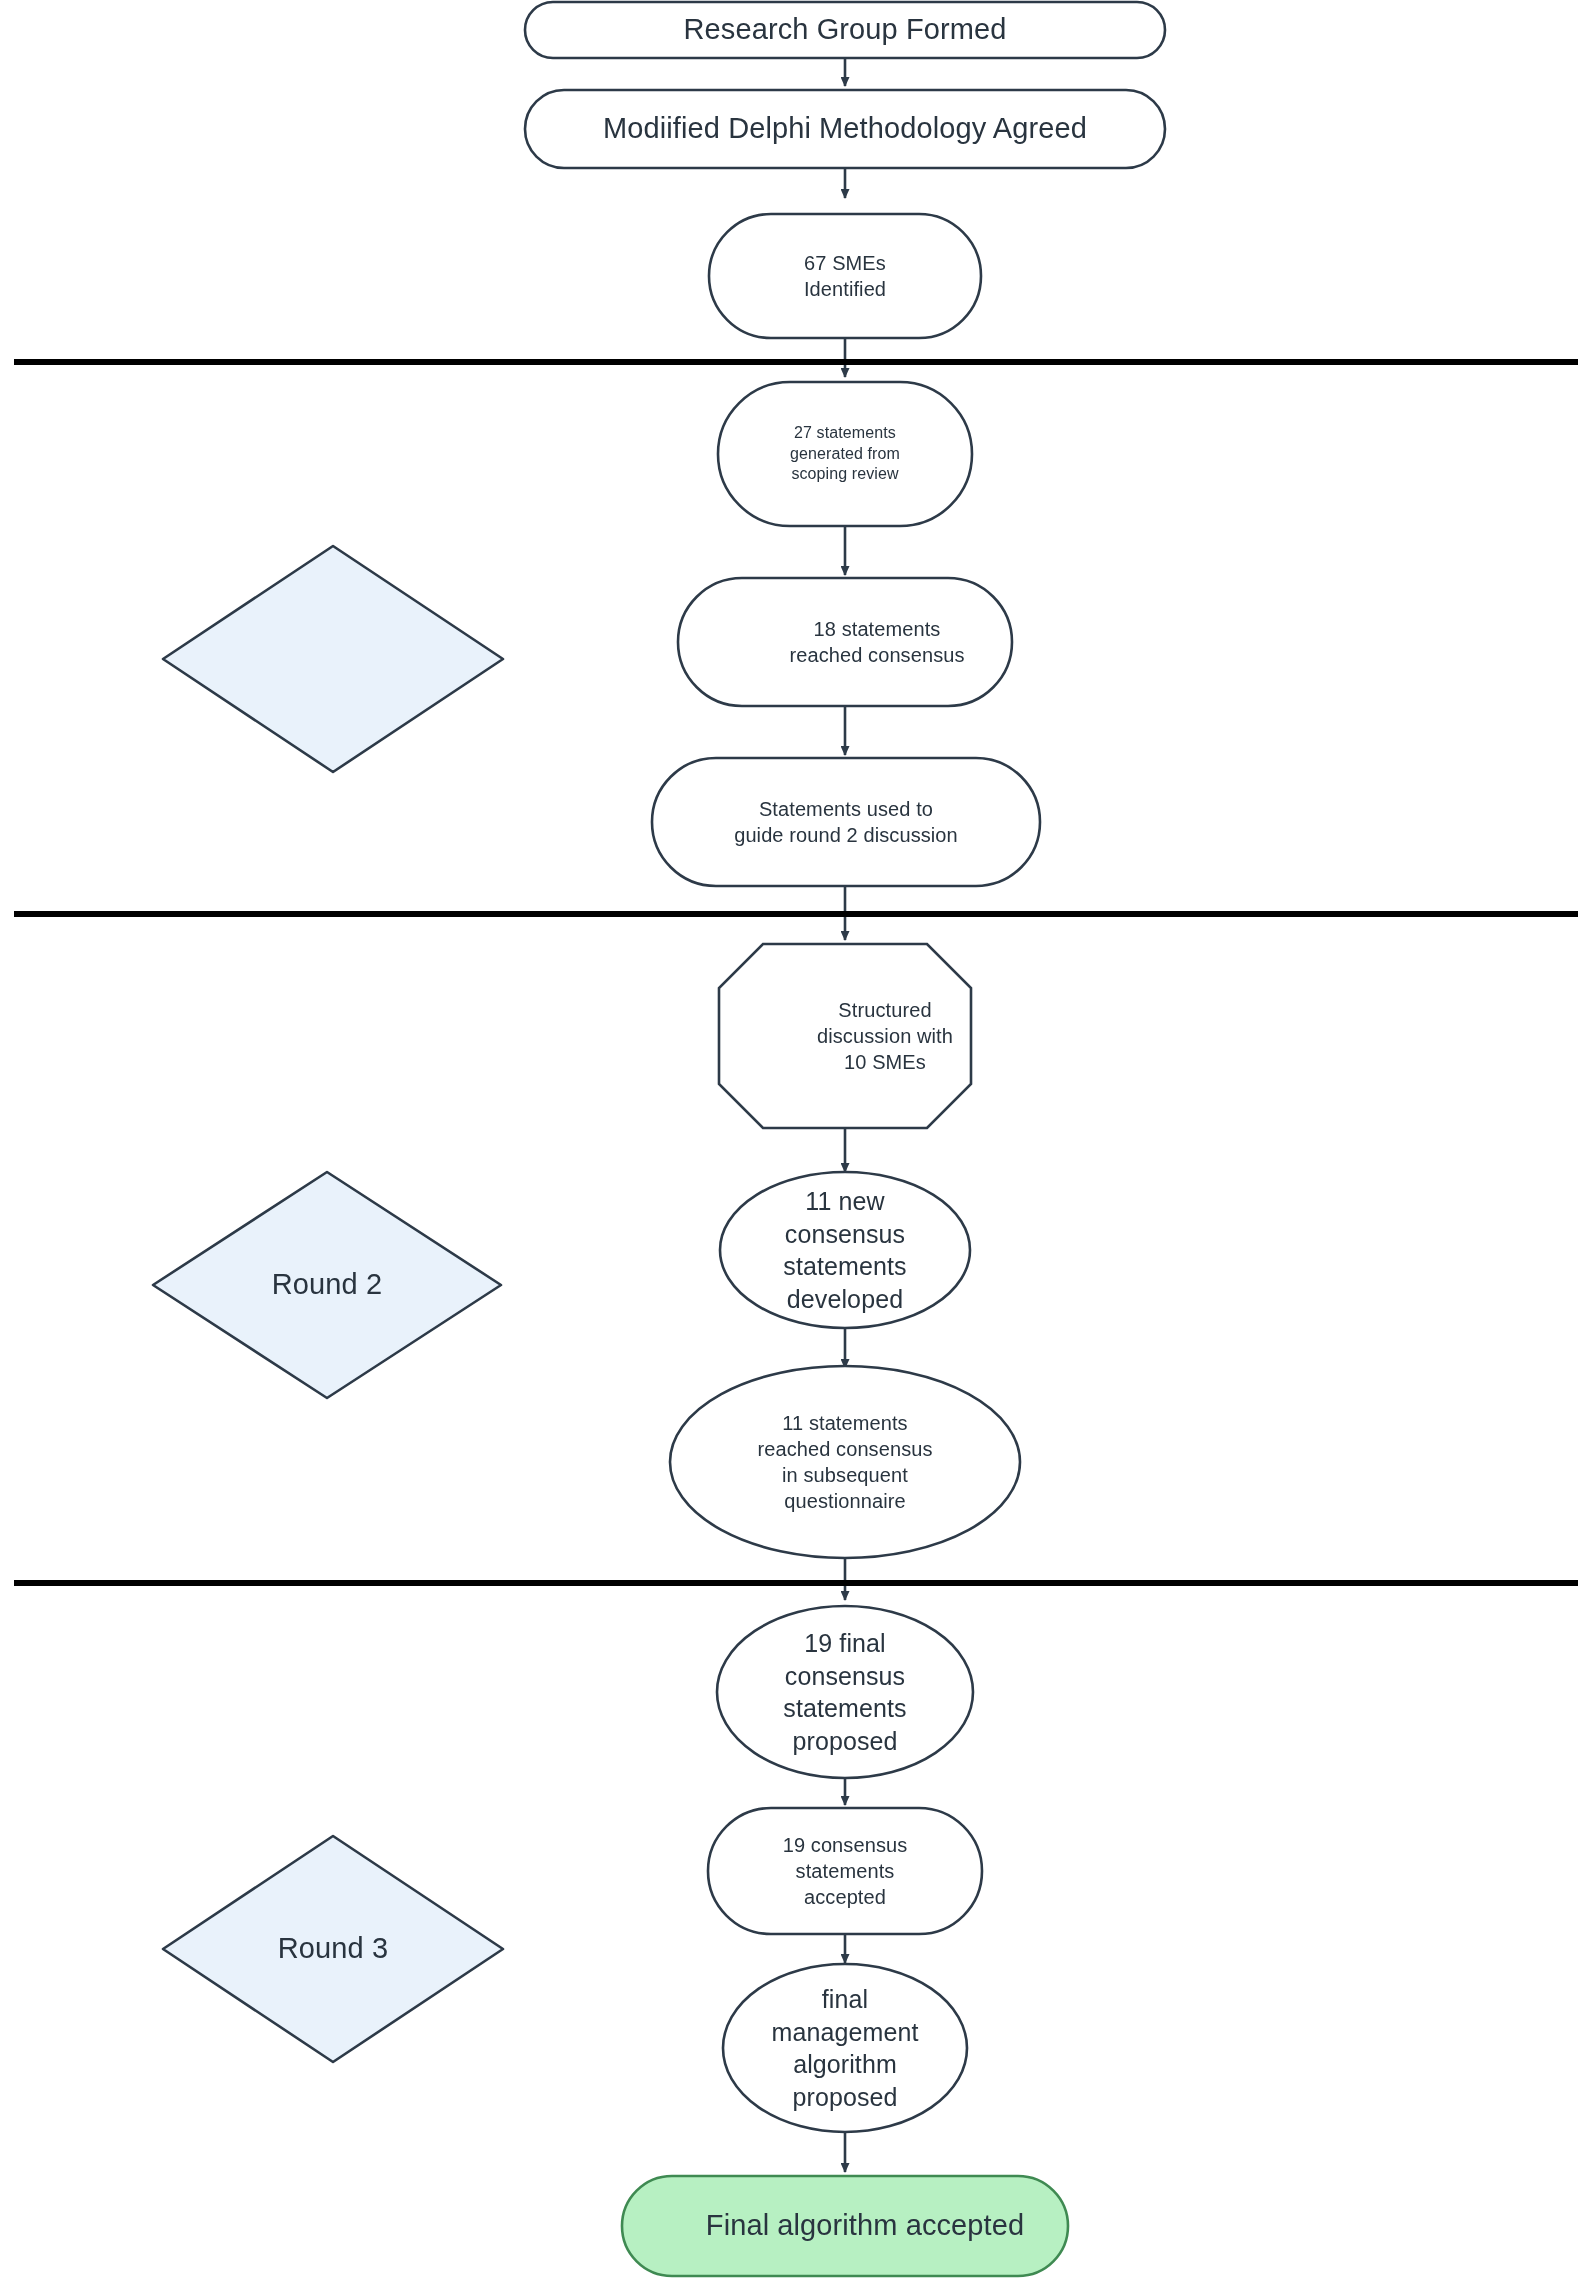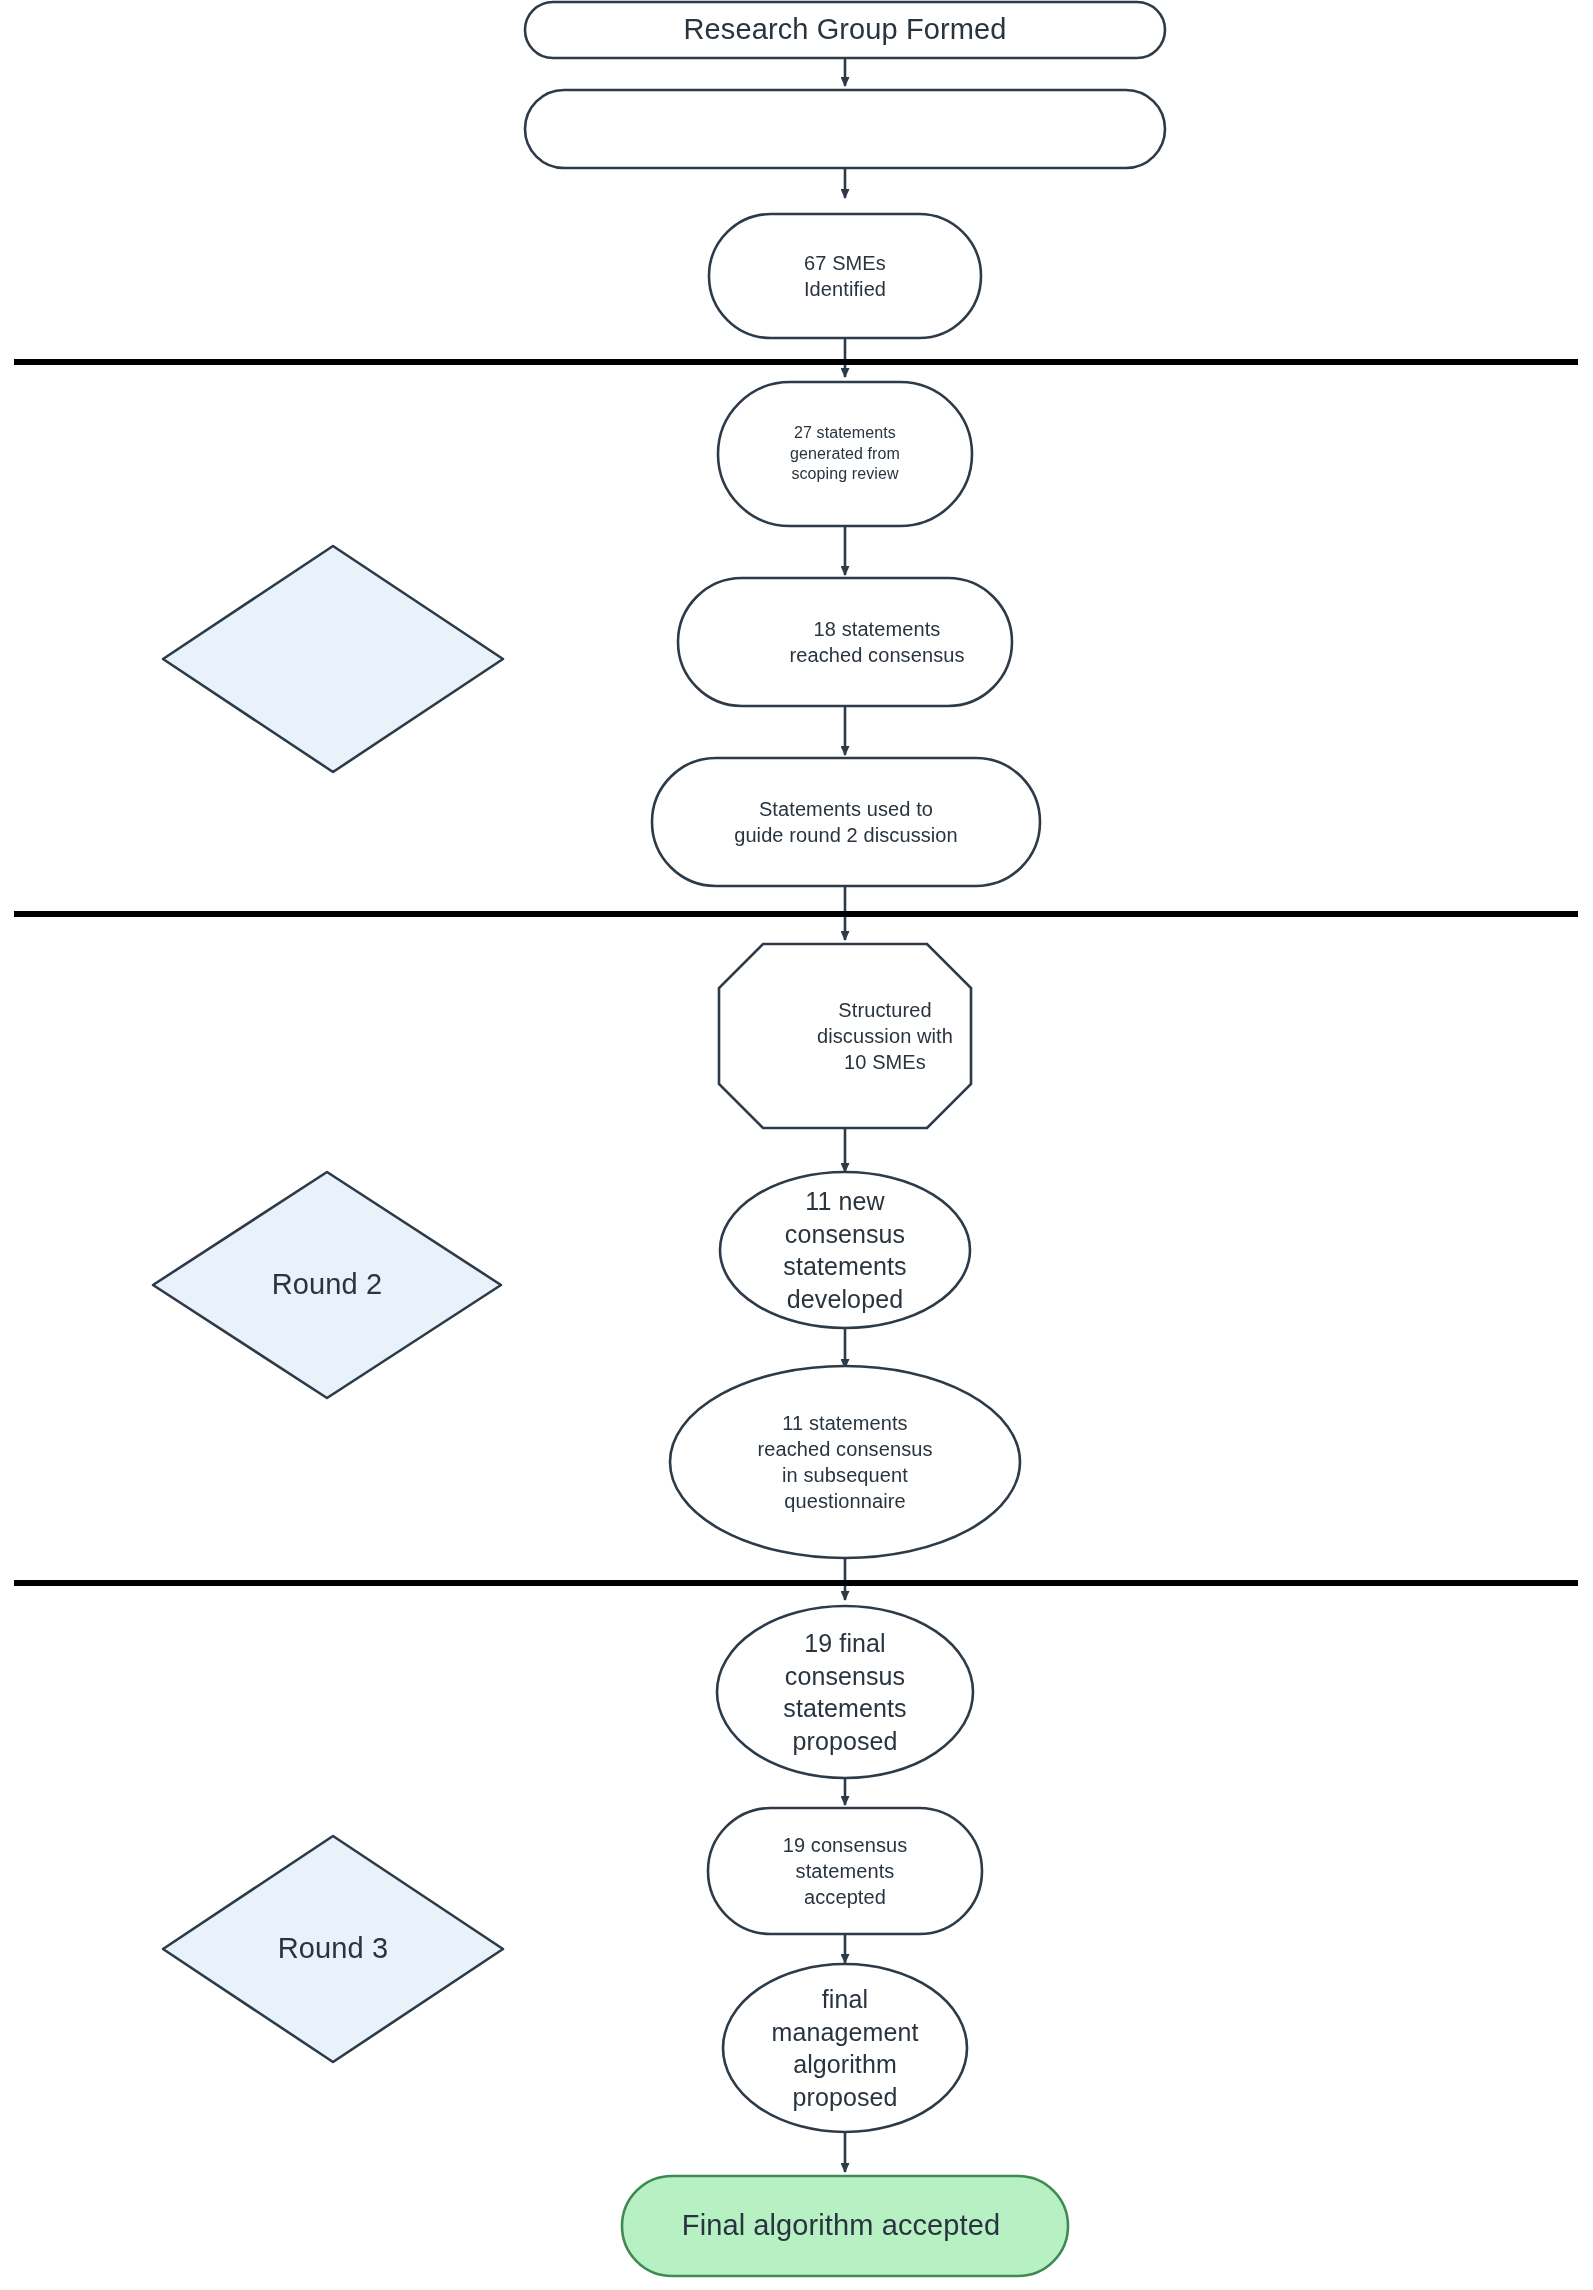--- a/index.html
+++ b/index.html
@@ -90,20 +90,21 @@
 
     <g fill="#e9f2fb" stroke="#2d3a48" stroke-width="2.6" stroke-linejoin="round">
       <polygon points="333,546 503,659 333,772 163,659"></polygon>
       <polygon points="327,1172 501,1285 327,1398 153,1285"></polygon>
       <polygon points="333,1836 503,1949 333,2062 163,1949"></polygon>
     </g>
   </svg>
 
   <div class="node-label fs-lg" style="left:525px;top:2px;width:640px;height:56px;">Research Group Formed</div>
 
+  <div class="node-label fs-lg" style="left:525px;top:90px;width:640px;height:78px;">Modiified Delphi Methodology Agreed</div>
 
   <div class="node-label fs-md" style="left:709px;top:214px;width:272px;height:124px;">67 SMEs
 Identified</div>
 
   <div class="node-label fs-xs" style="left:718px;top:382px;width:254px;height:144px;">27 statements
 generated from
 scoping review</div>
 
   <div class="node-label fs-md" style="left:710px;top:578px;width:334px;height:128px;">18 statements
 reached consensus</div>
@@ -132,20 +133,20 @@
 
   <div class="node-label fs-md" style="left:708px;top:1808px;width:274px;height:126px;">19 consensus
 statements
 accepted</div>
 
   <div class="node-label fs-sm" style="left:723px;top:1964px;width:244px;height:168px;">final
 management
 algorithm
 proposed</div>
 
-  <div class="node-label fs-lg" style="left:618px;top:2176px;width:446px;height:100px;">Final algorithm accepted</div>
+  <div class="node-label fs-lg" style="left:642px;top:2176px;width:446px;height:100px;">Final algorithm accepted</div>
 
 
   <div class="node-label fs-lg" style="left:197px;top:1255px;width:260px;height:60px;">Round 2</div>
 
   <div class="node-label fs-lg" style="left:203px;top:1919px;width:260px;height:60px;">Round 3</div>
 
 </div>
 
 </body></html>

